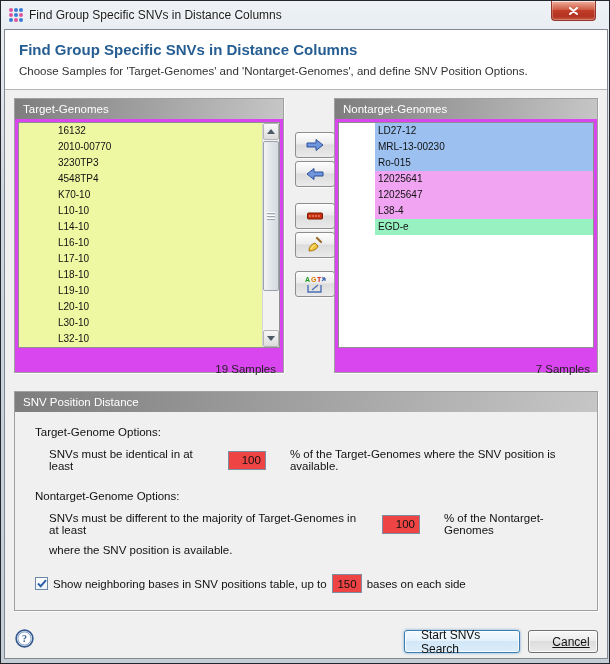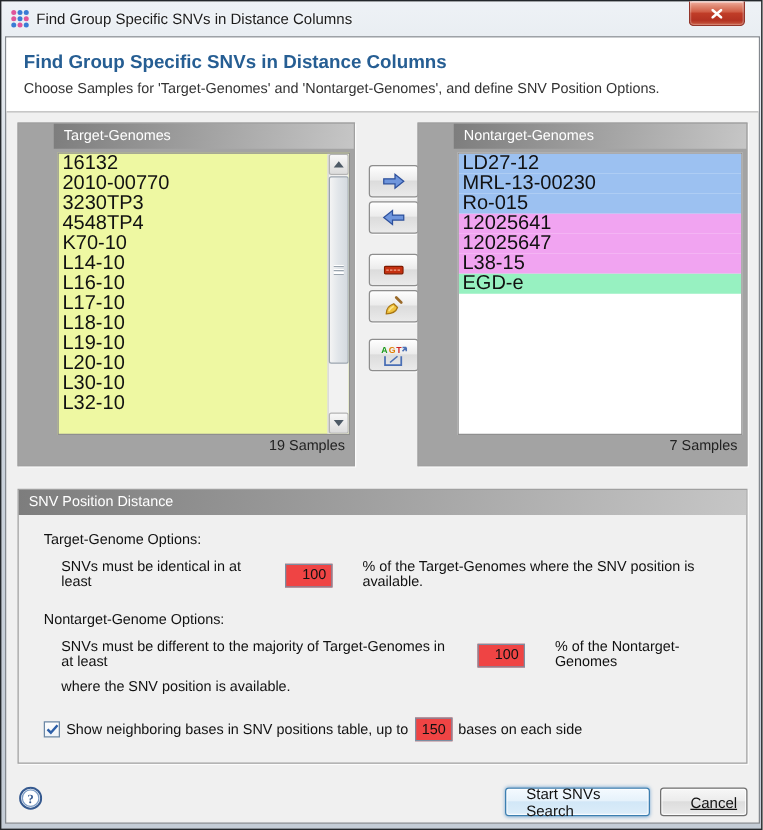--- a/index.html
+++ b/index.html
@@ -25,29 +25,29 @@
   
   .frame{
     position:absolute; top:28px; left:3px; width:604px; height:630px;
     border:1px solid #84898f; background:#f0f0f0; overflow:hidden;
   }
   .banner{ position:absolute; top:0; left:0; width:602px; height:60px; background:#fff; border-bottom:1px solid #b5b5b5; }
   .banner h1{ margin:11px 0 0 14px; font-size:15px; font-weight:bold; color:#265e93; }
   .banner p{ margin:7px 0 0 14px; font-size:11.5px; color:#333; }
 
   
-  .panel{ position:absolute; border:1px solid #a0a0a0; background:#a3a3a3; box-shadow:1px 1px 0 rgba(255,255,255,.8);padding-left:28px; }
+  .panel{ position:absolute; border:1px solid #a0a0a0; background:#d946ef; box-shadow:1px 1px 0 rgba(255,255,255,.8); }
   .panel-hdr{
     height:20px; background:linear-gradient(100deg,#7d7d7d,#c6c6c6);
     color:#fff; font-size:11.5px; line-height:20px; padding-left:8px;
   }
   .panel-body{ padding:3px 3px 0 3px; }
   .listbox{ position:relative; height:226px; border:1px solid #8f8f8f; background:#fff; overflow:hidden; }
-  .listbox .row{ height:16px; line-height:16px; font-size:16px; color:#111; padding-left:3px; white-space:nowrap; }
-  .count-label{ text-align:right; font-size:11.5px; color:#222; padding:3px 4px 0 0; }
+  .listbox .row{ height:16px; line-height:16px; font-size:10px; color:#111; padding-left:3px; white-space:nowrap;margin-left:36px; }
+  .count-label{ text-align:right; font-size:11.5px; color:#222; padding:3px 4px 0 0;margin-top:12px; }
 
   #target-panel{ left:9px; top:68px; width:270px; height:275px; }
   #nontarget-panel{ left:329px; top:68px; width:264px; height:275px; }
   #target-list{ padding-right:17px; }
 
   
   .vscroll{ position:absolute; top:0; right:0; bottom:0; width:17px; background:#f2f2f2; border-left:1px solid #d5d5d5; }
   .sb-btn{ position:absolute; left:0; width:16px; height:17px; background:linear-gradient(#f8f8f8,#dcdcdc); border:1px solid #b4b4b4; border-radius:2px; display:flex; align-items:center; justify-content:center; cursor:pointer; }
   .sb-up{ top:0; } .sb-down{ bottom:0; }
   .tri-up{ width:0; height:0; border-left:4px solid transparent; border-right:4px solid transparent; border-bottom:5px solid #4d5a66; }
@@ -151,20 +151,21 @@
               </div>
             <div class="sb-btn sb-down">
                 <span class="tri-down"></span>
               </div>
           </div>
         <div class="row">16132</div>
             <div class="row">2010-00770</div>
             <div class="row">3230TP3</div>
             <div class="row">4548TP4</div>
             <div class="row">K70-10</div>
+            <div class="row">L10-10</div>
             <div class="row">L14-10</div>
             <div class="row">L16-10</div>
             <div class="row">L17-10</div>
             <div class="row">L18-10</div>
             <div class="row">L19-10</div>
             <div class="row">L20-10</div>
             <div class="row">L30-10</div>
             <div class="row">L32-10</div>
           </div>
         <div class="count-label">19 Samples</div>
@@ -209,21 +210,21 @@
 
     <div class="panel" id="nontarget-panel">
       <div class="panel-hdr">Nontarget-Genomes</div>
       <div class="panel-body">
         <div class="listbox" id="nontarget-list">
             <div class="row" style="background: rgb(156, 193, 241);">LD27-12</div>
             <div class="row" style="background: rgb(156, 193, 241);">MRL-13-00230</div>
             <div class="row" style="background: rgb(156, 193, 241);">Ro-015</div>
             <div class="row" style="background: rgb(241, 164, 241);">12025641</div>
             <div class="row" style="background: rgb(241, 164, 241);">12025647</div>
-            <div class="row" style="background: rgb(241, 164, 241);">L38-15</div>
+            <div class="row" style="background: rgb(241, 164, 241);">L38-4</div>
             <div class="row" style="background: rgb(151, 241, 193);">EGD-e</div>
           </div>
         <div class="count-label">7 Samples</div>
       </div>
     </div>
 
     <div id="options-group">
       <div class="panel-hdr">SNV Position Distance</div>
       <div class="opt-content">
         <div class="opt-section">Target-Genome Options:</div>

